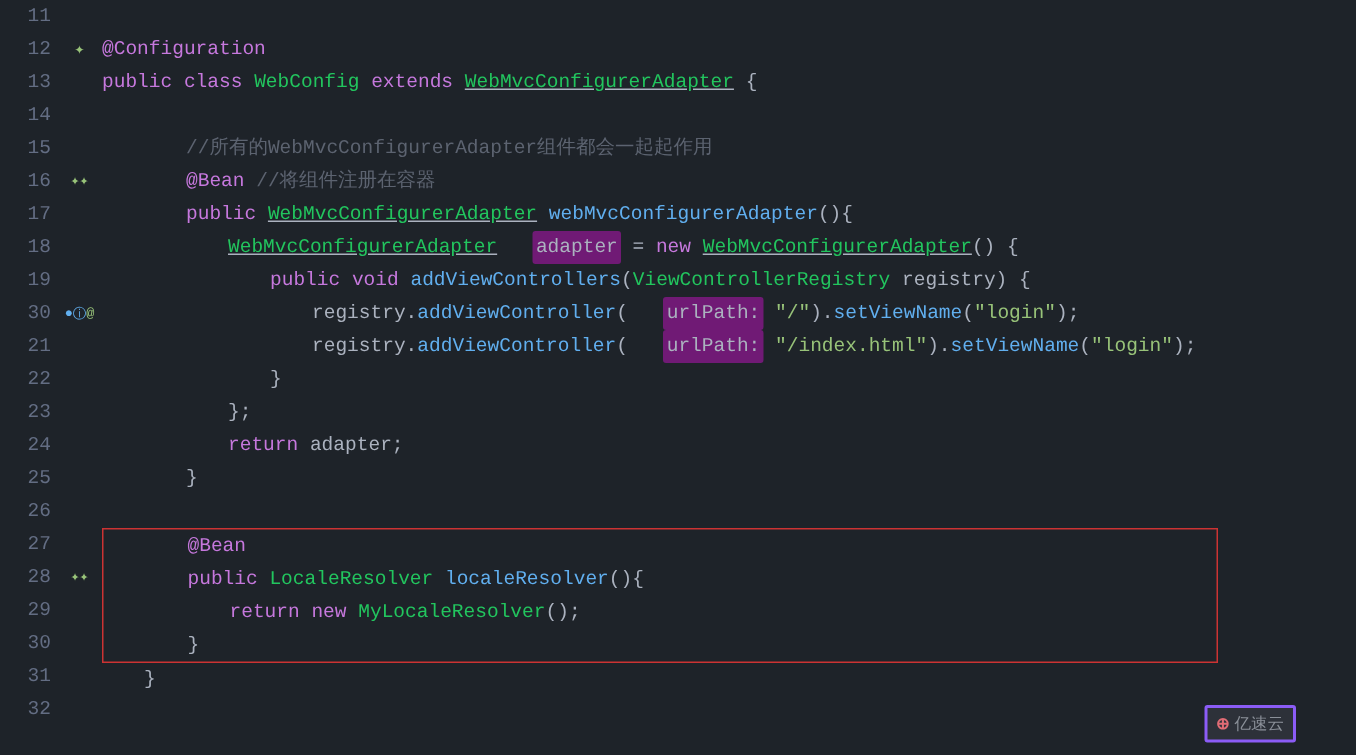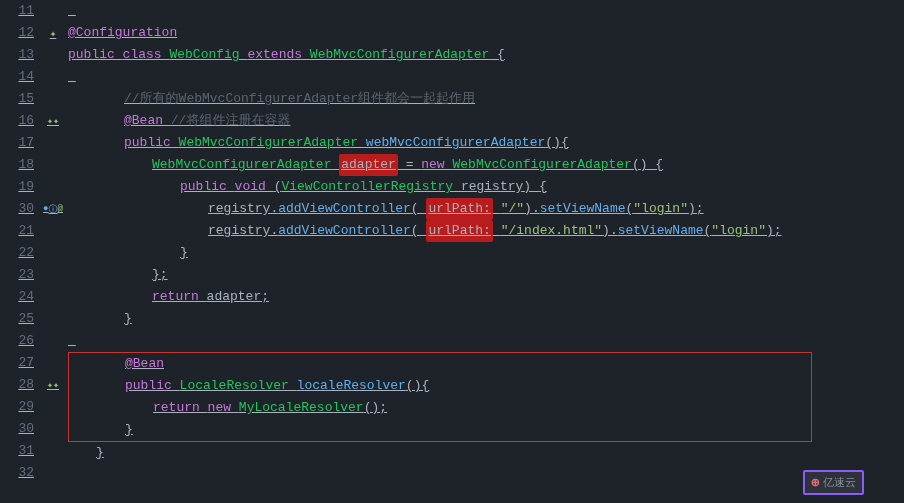--- a/index.html
+++ b/index.html
@@ -11,21 +11,20 @@
       width: 904px;
       height: 503px;
       overflow: hidden;
     }
     .code-editor {
       display: flex;
       width: 872px;
       height: 503px;
       background-color: #1e2329;
       position: relative;
-      text-decoration: underline;
     }
     .line-numbers {
       min-width: 42px;
       background-color: #1e2329;
       color: #636d83;
       text-align: right;
       padding-right: 8px;
       padding-left: 8px;
       user-select: none;
       line-height: 22px;
@@ -68,24 +67,25 @@
       position: relative;
     }
     .keyword { color: #c678dd; }
     .class-name { color: #22c55e; }
     .method { color: #61afef; }
     .string { color: #98c379; }
     .comment-cn { color: #5c6370; }
     .annotation { color: #c678dd; }
     .plain { color: #abb2bf; }
     .highlight-box {
-      background-color: #b91c1c;
+      background-color: #701a75;
       border-radius: 2px;
       padding: 0 2px;
       color: #abb2bf;
+      margin-left: 16px;
     }
     .underline {
       text-decoration: underline;
       text-decoration-color: #abb2bf;
     }
     .watermark {
       position: absolute;
       bottom: 8px;
       right: 8px;
       background-color: #2d3139;
@@ -215,20 +215,21 @@
       <span class="keyword">new </span>
       <span class="class-name underline">WebMvcConfigurerAdapter</span>
       <span class="plain">() {</span>
     </div>
 
 
     <div class="code-line">
       <span style="display:inline-block;width:112px"></span>
       <span class="keyword">public </span>
       <span class="keyword">void </span>
+      <span class="method">addViewControllers</span>
       <span class="plain">(</span>
       <span class="class-name">ViewControllerRegistry</span>
       <span class="plain"> registry) {</span>
     </div>
 
     <div class="code-line">
       <span style="display:inline-block;width:140px"></span>
       <span class="plain">registry.</span>
       <span class="method">addViewController</span>
       <span class="plain">( </span>

